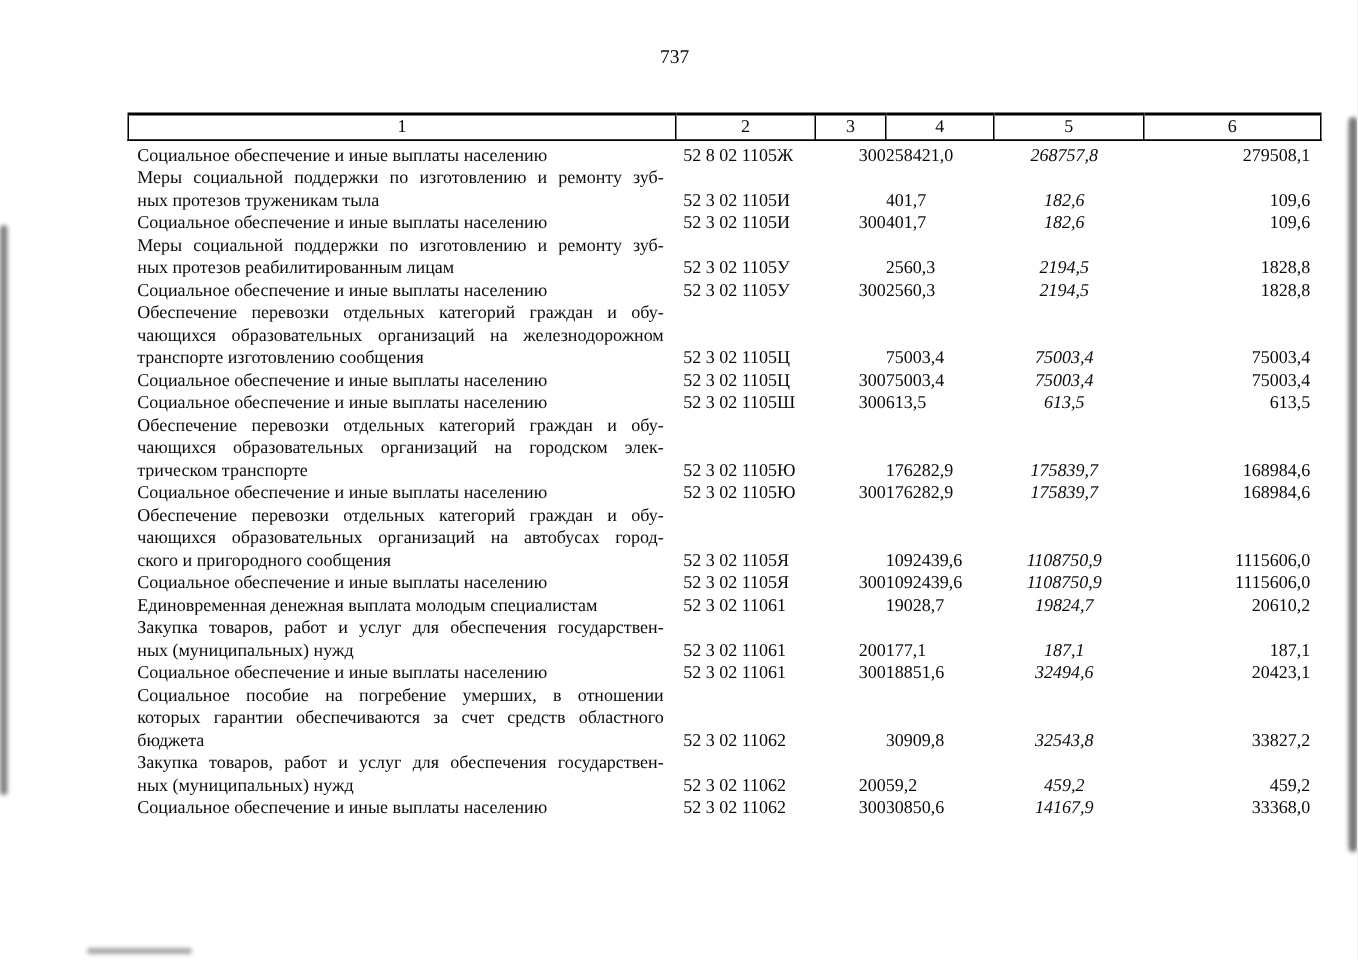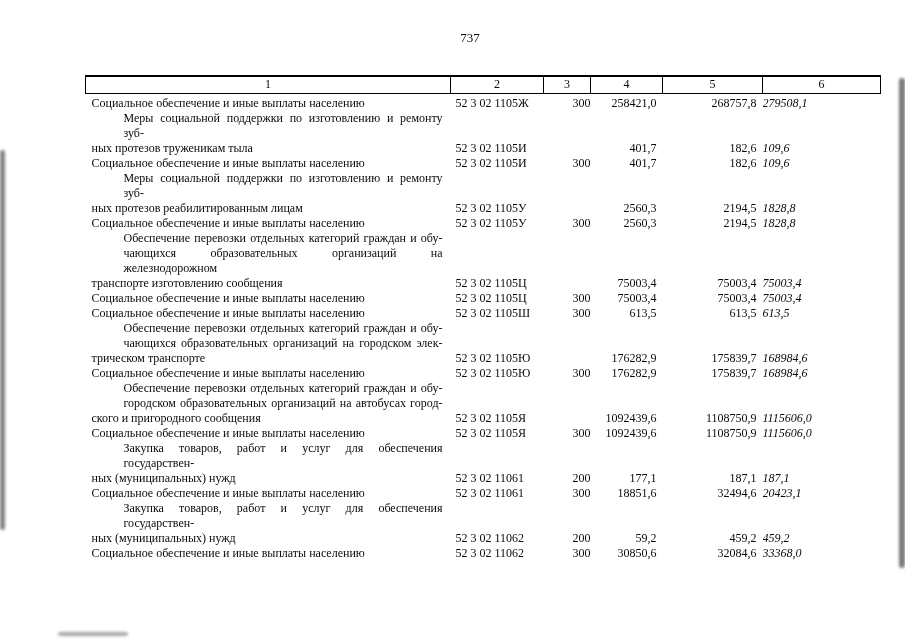--- a/index.html
+++ b/index.html
@@ -10,21 +10,20 @@
     background: #ffffff;
     overflow: hidden;
     font-family: "Liberation Serif", "DejaVu Serif", serif;
     color: #0a0a0a;
   }
   .page-number {
     position: absolute;
     top: 30px;
     left: 440px;
     width: 60px;
-    text-align: center;
     font-size: 13px;
   }
   table.budget {
     position: absolute;
     left: 85px;
     top: 75px;
     width: 795px;
     border-collapse: collapse;
     table-layout: fixed;
   }
@@ -42,24 +41,24 @@
     font-size: 12px;
     line-height: 15px;
     padding: 0;
     border: none;
     overflow: hidden;
   }
   tbody tr:first-child td { padding-top: 2px; }
   td.c1 { padding-left: 6px; padding-right: 8px; }
   td.c2 { padding-left: 5px; white-space: nowrap; }
   td.c3 { text-align: right; }
-  td.c4 { text-align: right; padding-right: 6px; white-space: nowrap; }
-  td.c5 { text-align: right; padding-right: 6px; white-space: nowrap; }
-  td.c6 { text-align: left; padding-right: 7px; white-space: nowrap; font-style: italic; }
-  .jline { text-align: justify; text-align-last: justify; margin-left: 32px; }
+  td.c4 { padding-right: 6px; white-space: nowrap; }
+  td.c5 { text-align: center; padding-right: 6px; white-space: nowrap; font-style: italic; }
+  td.c6 { text-align: right; padding-right: 7px; white-space: nowrap; }
+  .jline { text-align: justify; text-align-last: justify; }
   .lline { text-align: left; }
   
   .artifact { position: absolute; background: #3c3c3c; filter: blur(1.5px); }
   .art-left  { left: 0; top: 150px; width: 5px; height: 380px; opacity: .65; border-radius: 3px; }
   .art-right { right: 0; top: 78px; width: 6px; height: 490px; opacity: .7; border-radius: 3px; }
   .art-bottom { left: 58px; top: 632px; width: 70px; height: 4px; opacity: .45; border-radius: 2px; }
 </style>
 </head>
 <body>
 
@@ -83,21 +82,21 @@
           <td>4</td>
           <td>5</td>
           <td>6</td>
         </tr>
     </thead>
     <tbody id="table-body">
         <tr>
           <td class="c1">
             <div class="lline">Социальное обеспечение и иные выплаты населению</div>
           </td>
-          <td class="c2">52 3 02 1105Ж</td>
+          <td class="c2">52 8 02 1105Ж</td>
           <td class="c3">300</td>
           <td class="c4">258421,0</td>
           <td class="c5">268757,8</td>
           <td class="c6">279508,1</td>
         </tr>
         <tr>
           <td class="c1">
             <div class="jline">Меры социальной поддержки по изготовлению и ремонту зуб-</div>
             <div class="lline">ных протезов труженикам тыла</div>
           </td>
@@ -188,38 +187,48 @@
           </td>
           <td class="c2">52 3 02 1105Ю</td>
           <td class="c3">300</td>
           <td class="c4">176282,9</td>
           <td class="c5">175839,7</td>
           <td class="c6">168984,6</td>
         </tr>
         <tr>
           <td class="c1">
             <div class="jline">Обеспечение перевозки отдельных категорий граждан и обу-</div>
-            <div class="jline">городском образовательных организаций на автобусах город-</div>
+            <div class="jline">чающихся образовательных организаций на автобусах город-</div>
             <div class="lline">ского и пригородного сообщения</div>
           </td>
           <td class="c2">52 3 02 1105Я</td>
           <td class="c3"></td>
           <td class="c4">1092439,6</td>
           <td class="c5">1108750,9</td>
           <td class="c6">1115606,0</td>
         </tr>
         <tr>
           <td class="c1">
             <div class="lline">Социальное обеспечение и иные выплаты населению</div>
           </td>
           <td class="c2">52 3 02 1105Я</td>
           <td class="c3">300</td>
           <td class="c4">1092439,6</td>
           <td class="c5">1108750,9</td>
           <td class="c6">1115606,0</td>
+        </tr>
+        <tr>
+          <td class="c1">
+            <div class="lline">Единовременная денежная выплата молодым специалистам</div>
+          </td>
+          <td class="c2">52 3 02 11061</td>
+          <td class="c3"></td>
+          <td class="c4">19028,7</td>
+          <td class="c5">19824,7</td>
+          <td class="c6">20610,2</td>
         </tr>
         <tr>
           <td class="c1">
             <div class="jline">Закупка товаров, работ и услуг для обеспечения государствен-</div>
             <div class="lline">ных (муниципальных) нужд</div>
           </td>
           <td class="c2">52 3 02 11061</td>
           <td class="c3">200</td>
           <td class="c4">177,1</td>
           <td class="c5">187,1</td>
@@ -230,37 +239,49 @@
             <div class="lline">Социальное обеспечение и иные выплаты населению</div>
           </td>
           <td class="c2">52 3 02 11061</td>
           <td class="c3">300</td>
           <td class="c4">18851,6</td>
           <td class="c5">32494,6</td>
           <td class="c6">20423,1</td>
         </tr>
         <tr>
           <td class="c1">
+            <div class="jline">Социальное пособие на погребение умерших, в отношении</div>
+            <div class="jline">которых гарантии обеспечиваются за счет средств областного</div>
+            <div class="lline">бюджета</div>
+          </td>
+          <td class="c2">52 3 02 11062</td>
+          <td class="c3"></td>
+          <td class="c4">30909,8</td>
+          <td class="c5">32543,8</td>
+          <td class="c6">33827,2</td>
+        </tr>
+        <tr>
+          <td class="c1">
             <div class="jline">Закупка товаров, работ и услуг для обеспечения государствен-</div>
             <div class="lline">ных (муниципальных) нужд</div>
           </td>
           <td class="c2">52 3 02 11062</td>
           <td class="c3">200</td>
           <td class="c4">59,2</td>
           <td class="c5">459,2</td>
           <td class="c6">459,2</td>
         </tr>
         <tr>
           <td class="c1">
             <div class="lline">Социальное обеспечение и иные выплаты населению</div>
           </td>
           <td class="c2">52 3 02 11062</td>
           <td class="c3">300</td>
           <td class="c4">30850,6</td>
-          <td class="c5">32084,6</td>
+          <td class="c5">14167,9</td>
           <td class="c6">33368,0</td>
         </tr>
       </tbody>
   </table>
 
   <div class="artifact art-left"></div>
   <div class="artifact art-right"></div>
   <div class="artifact art-bottom"></div>
 </div>
 

